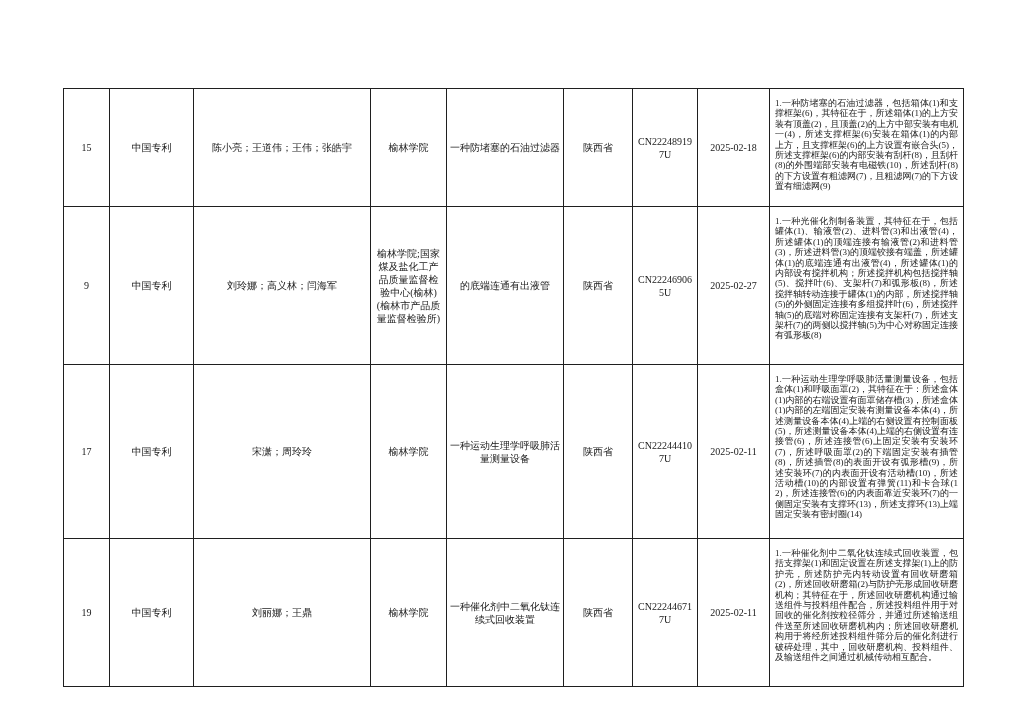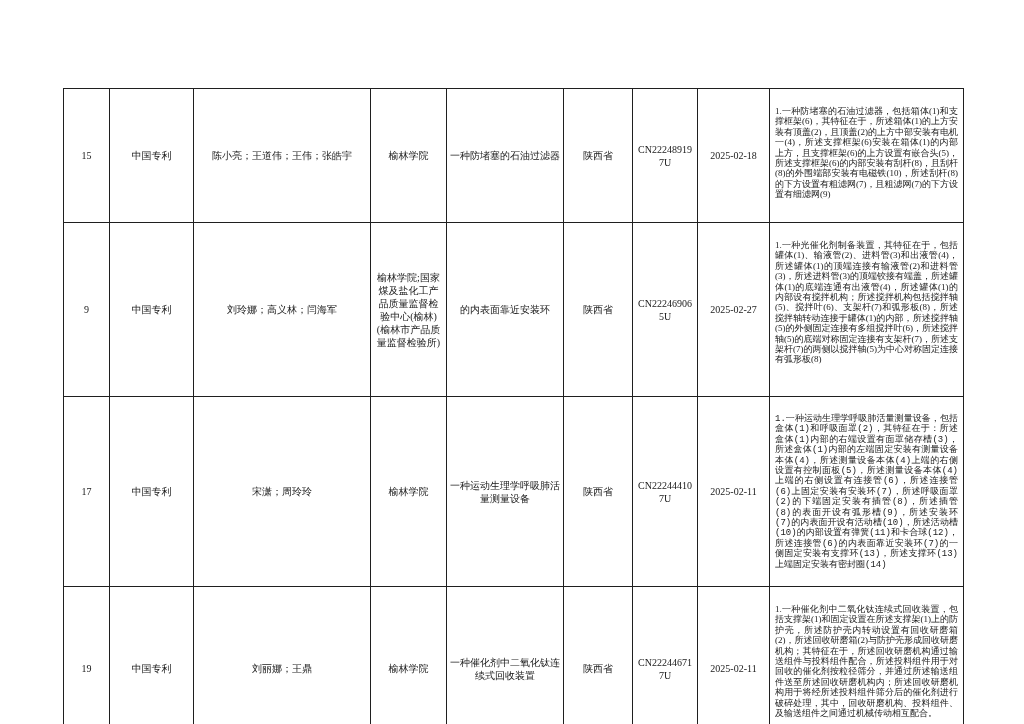--- a/index.html
+++ b/index.html
@@ -23,21 +23,21 @@
     width: 900px;
     border-collapse: collapse;
     table-layout: fixed;
   }
   table.patent-table td {
     border: 1px solid #1f1f1f;
     text-align: center;
     vertical-align: middle;
     font-size: 10px;
     line-height: 13px;
-    padding: 16px 3px;
+    padding: 8px 3px;
     color: #1a1a1a;
     word-break: break-all;
     overflow: hidden;
   }
   td.col-affiliation { font-size: 9.5px; line-height: 12px; padding: 0 2px; }
   td.col-patentno   { font-size: 8.5px; letter-spacing: 0; padding: 0 1px; font-family: "Liberation Serif", "DejaVu Serif", serif; }
   td.col-date       { font-size: 9px; }
   td.col-desc {
     padding: 0;
     vertical-align: top;
@@ -50,21 +50,21 @@
     padding: 1px 2px 0 2px;
     text-align: justify;
     text-justify: inter-character;
     word-break: break-all;
     box-sizing: border-box;
   }
   .desc.clip  { overflow: hidden; }
   .desc.spill { overflow: visible; }
   .h-r15 { height: 101px; }
   .h-r16 { height: 141px; }
-  .h-r17 { height: 157px; font-family: Liberation Mono, monospace; }
+  .h-r17 { height: 157px; }
   .h-r18 { height: 131px; }
   tr.r15 > td { height: 101px; }
   tr.r16 > td { height: 141px; margin-top: 36px; }
   tr.r17 > td { height: 157px; }
   tr.r18 > td { height: 131px; }
 </style>
 </head>
 <body>
 
 <div class="page">
@@ -92,21 +92,21 @@
         <td class="col-date">2025-02-18</td>
         <td class="col-desc">
           <div class="desc clip h-r15">1.一种防堵塞的石油过滤器，包括箱体(1)和支撑框架(6)，其特征在于，所述箱体(1)的上方安装有顶盖(2)，且顶盖(2)的上方中部安装有电机一(4)，所述支撑框架(6)安装在箱体(1)的内部上方，且支撑框架(6)的上方设置有嵌合头(5)，所述支撑框架(6)的内部安装有刮杆(8)，且刮杆(8)的外围端部安装有电磁铁(10)，所述刮杆(8)的下方设置有粗滤网(7)，且粗滤网(7)的下方设置有细滤网(9)</div>
         </td>
       </tr>
       <tr class="r16">
         <td class="col-no">9</td>
         <td class="col-type">中国专利</td>
         <td class="col-inventors">刘玲娜；高义林；闫海军</td>
         <td class="col-affiliation">榆林学院;国家煤及盐化工产品质量监督检验中心(榆林)(榆林市产品质量监督检验所)</td>
-        <td class="col-title">的内表面靠近安装环</td>
+        <td class="col-title">的底端连通有出液管</td>
         <td class="col-province">陕西省</td>
         <td class="col-patentno">CN222469065U</td>
         <td class="col-date">2025-02-27</td>
         <td class="col-desc">
           <div class="desc clip h-r16">1.一种光催化剂制备装置，其特征在于，包括罐体(1)、输液管(2)、进料管(3)和出液管(4)，所述罐体(1)的顶端连接有输液管(2)和进料管(3)，所述进料管(3)的顶端铰接有端盖，所述罐体(1)的底端连通有出液管(4)，所述罐体(1)的内部设有搅拌机构；所述搅拌机构包括搅拌轴(5)、搅拌叶(6)、支架杆(7)和弧形板(8)，所述搅拌轴转动连接于罐体(1)的内部，所述搅拌轴(5)的外侧固定连接有多组搅拌叶(6)，所述搅拌轴(5)的底端对称固定连接有支架杆(7)，所述支架杆(7)的两侧以搅拌轴(5)为中心对称固定连接有弧形板(8)</div>
         </td>
       </tr>
       <tr class="r17">
         <td class="col-no">17</td>
         <td class="col-type">中国专利</td>

